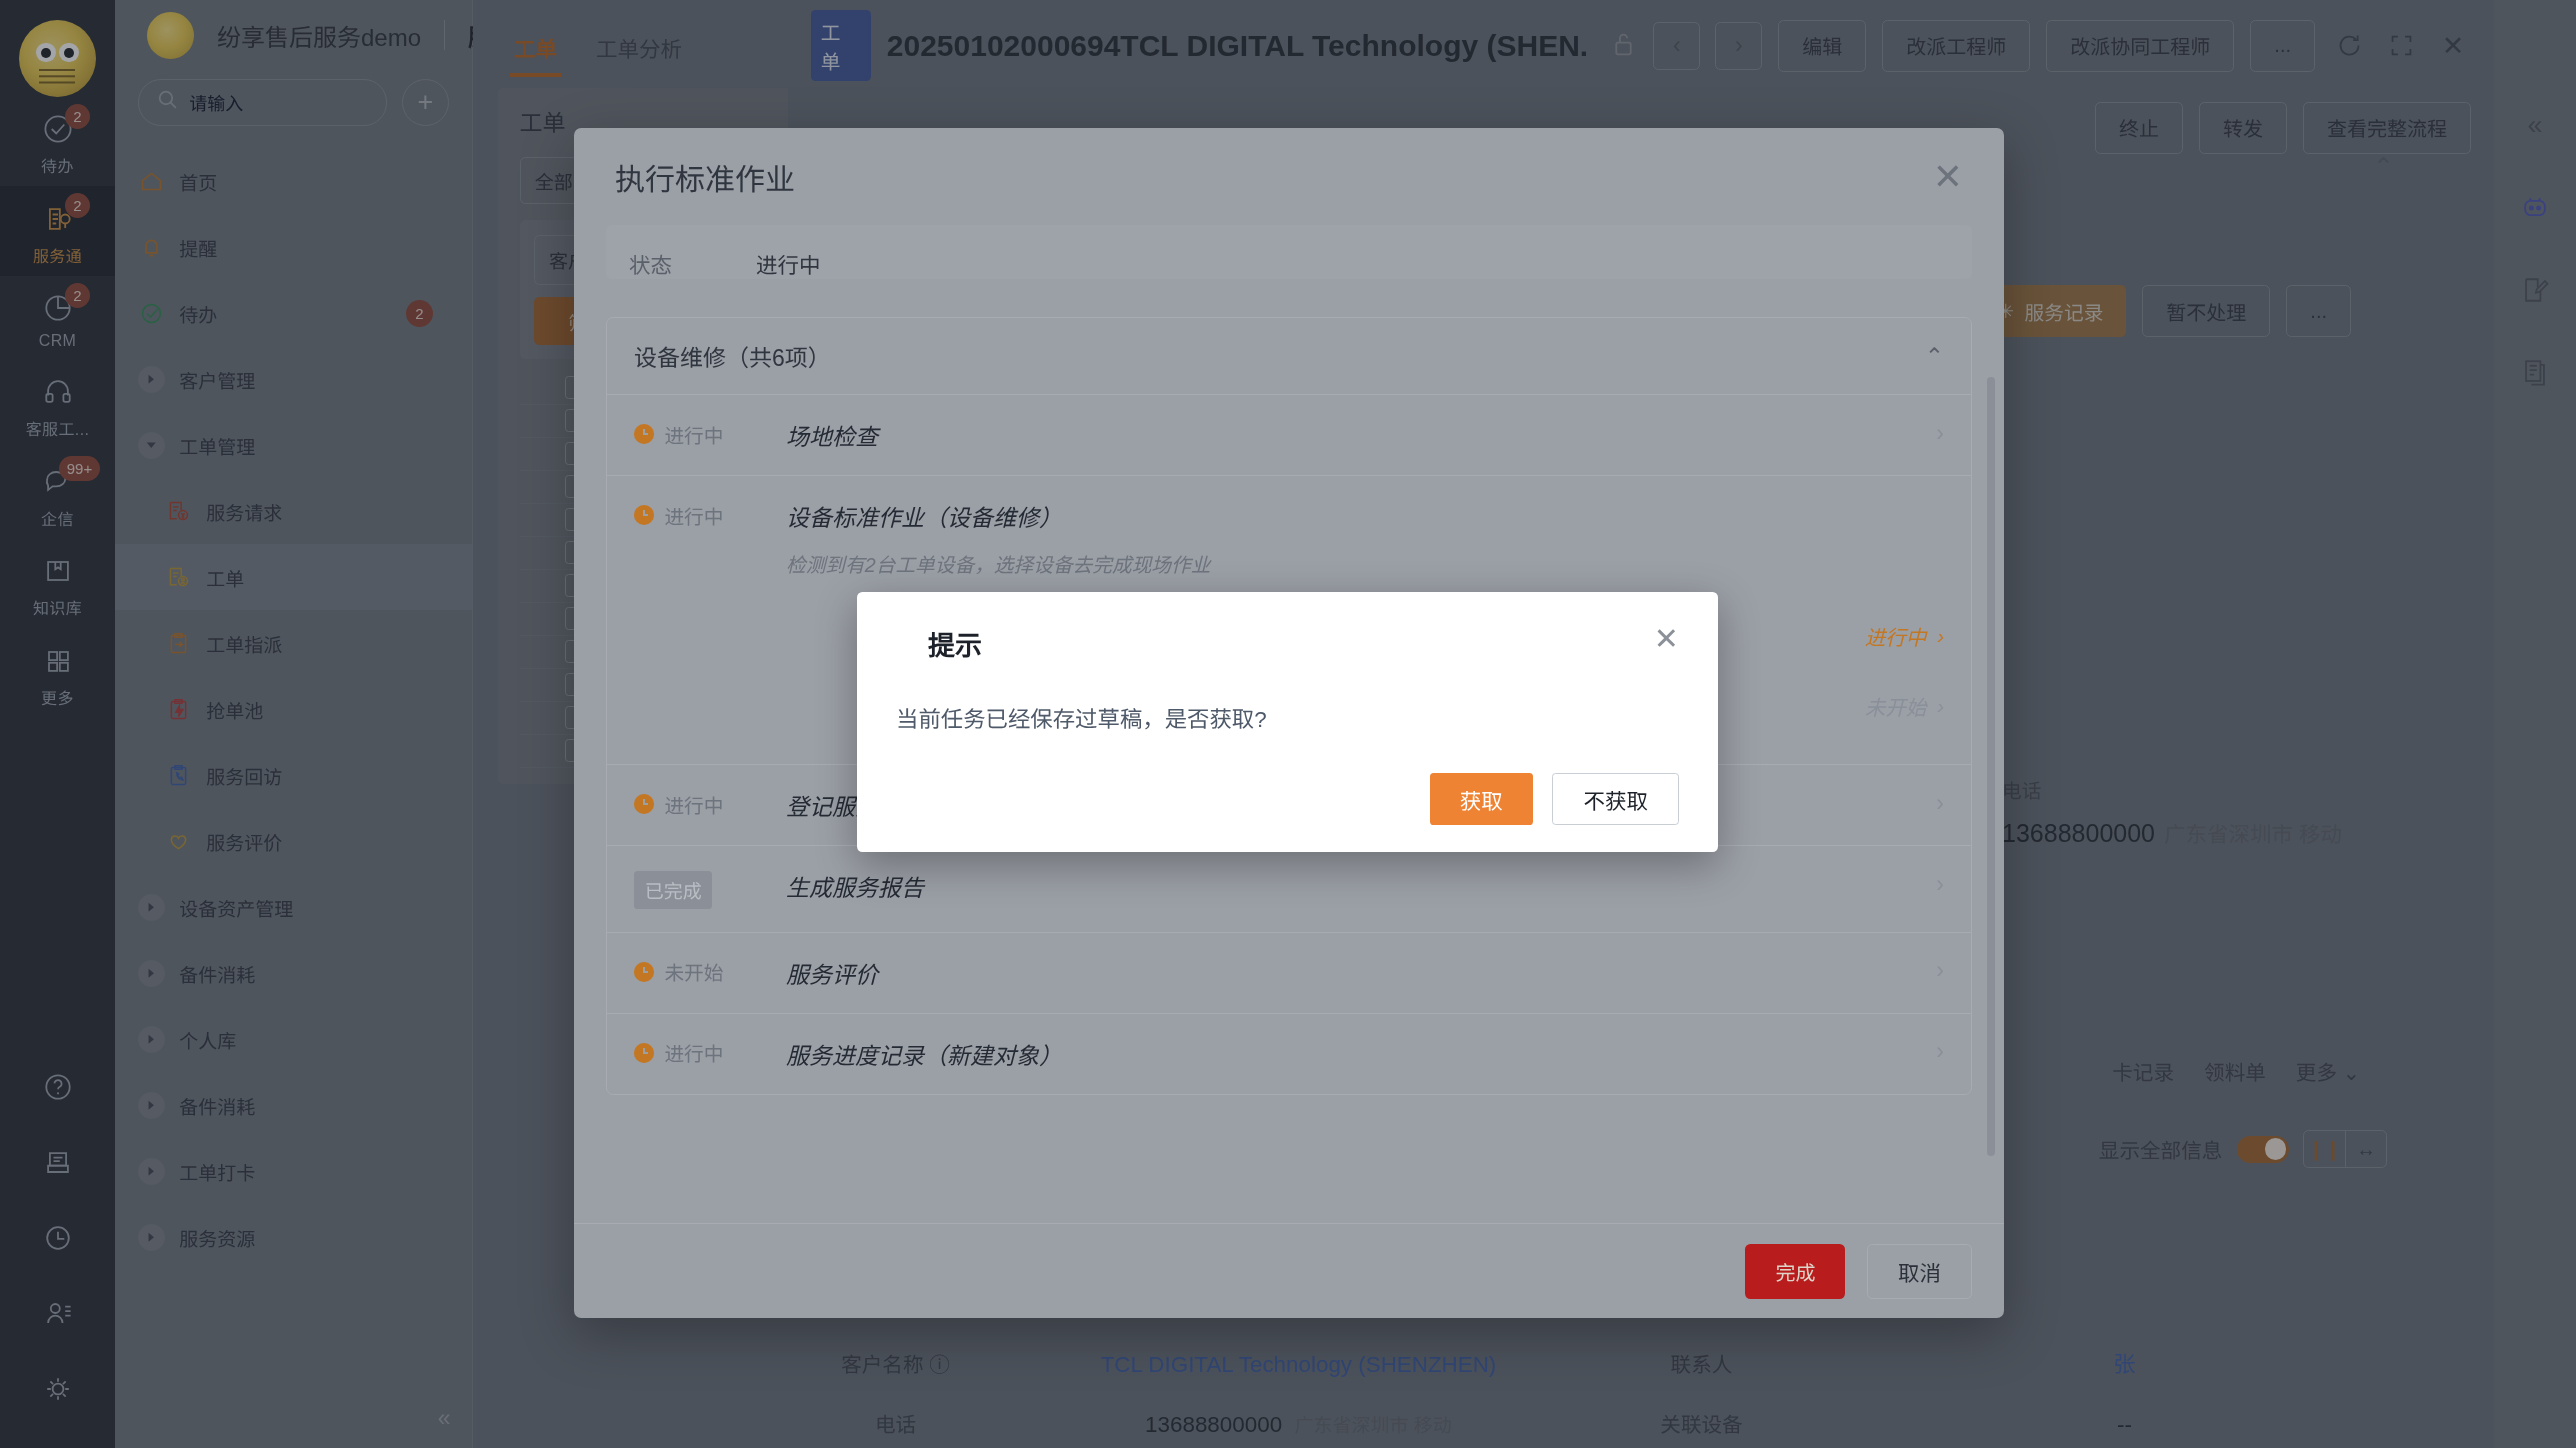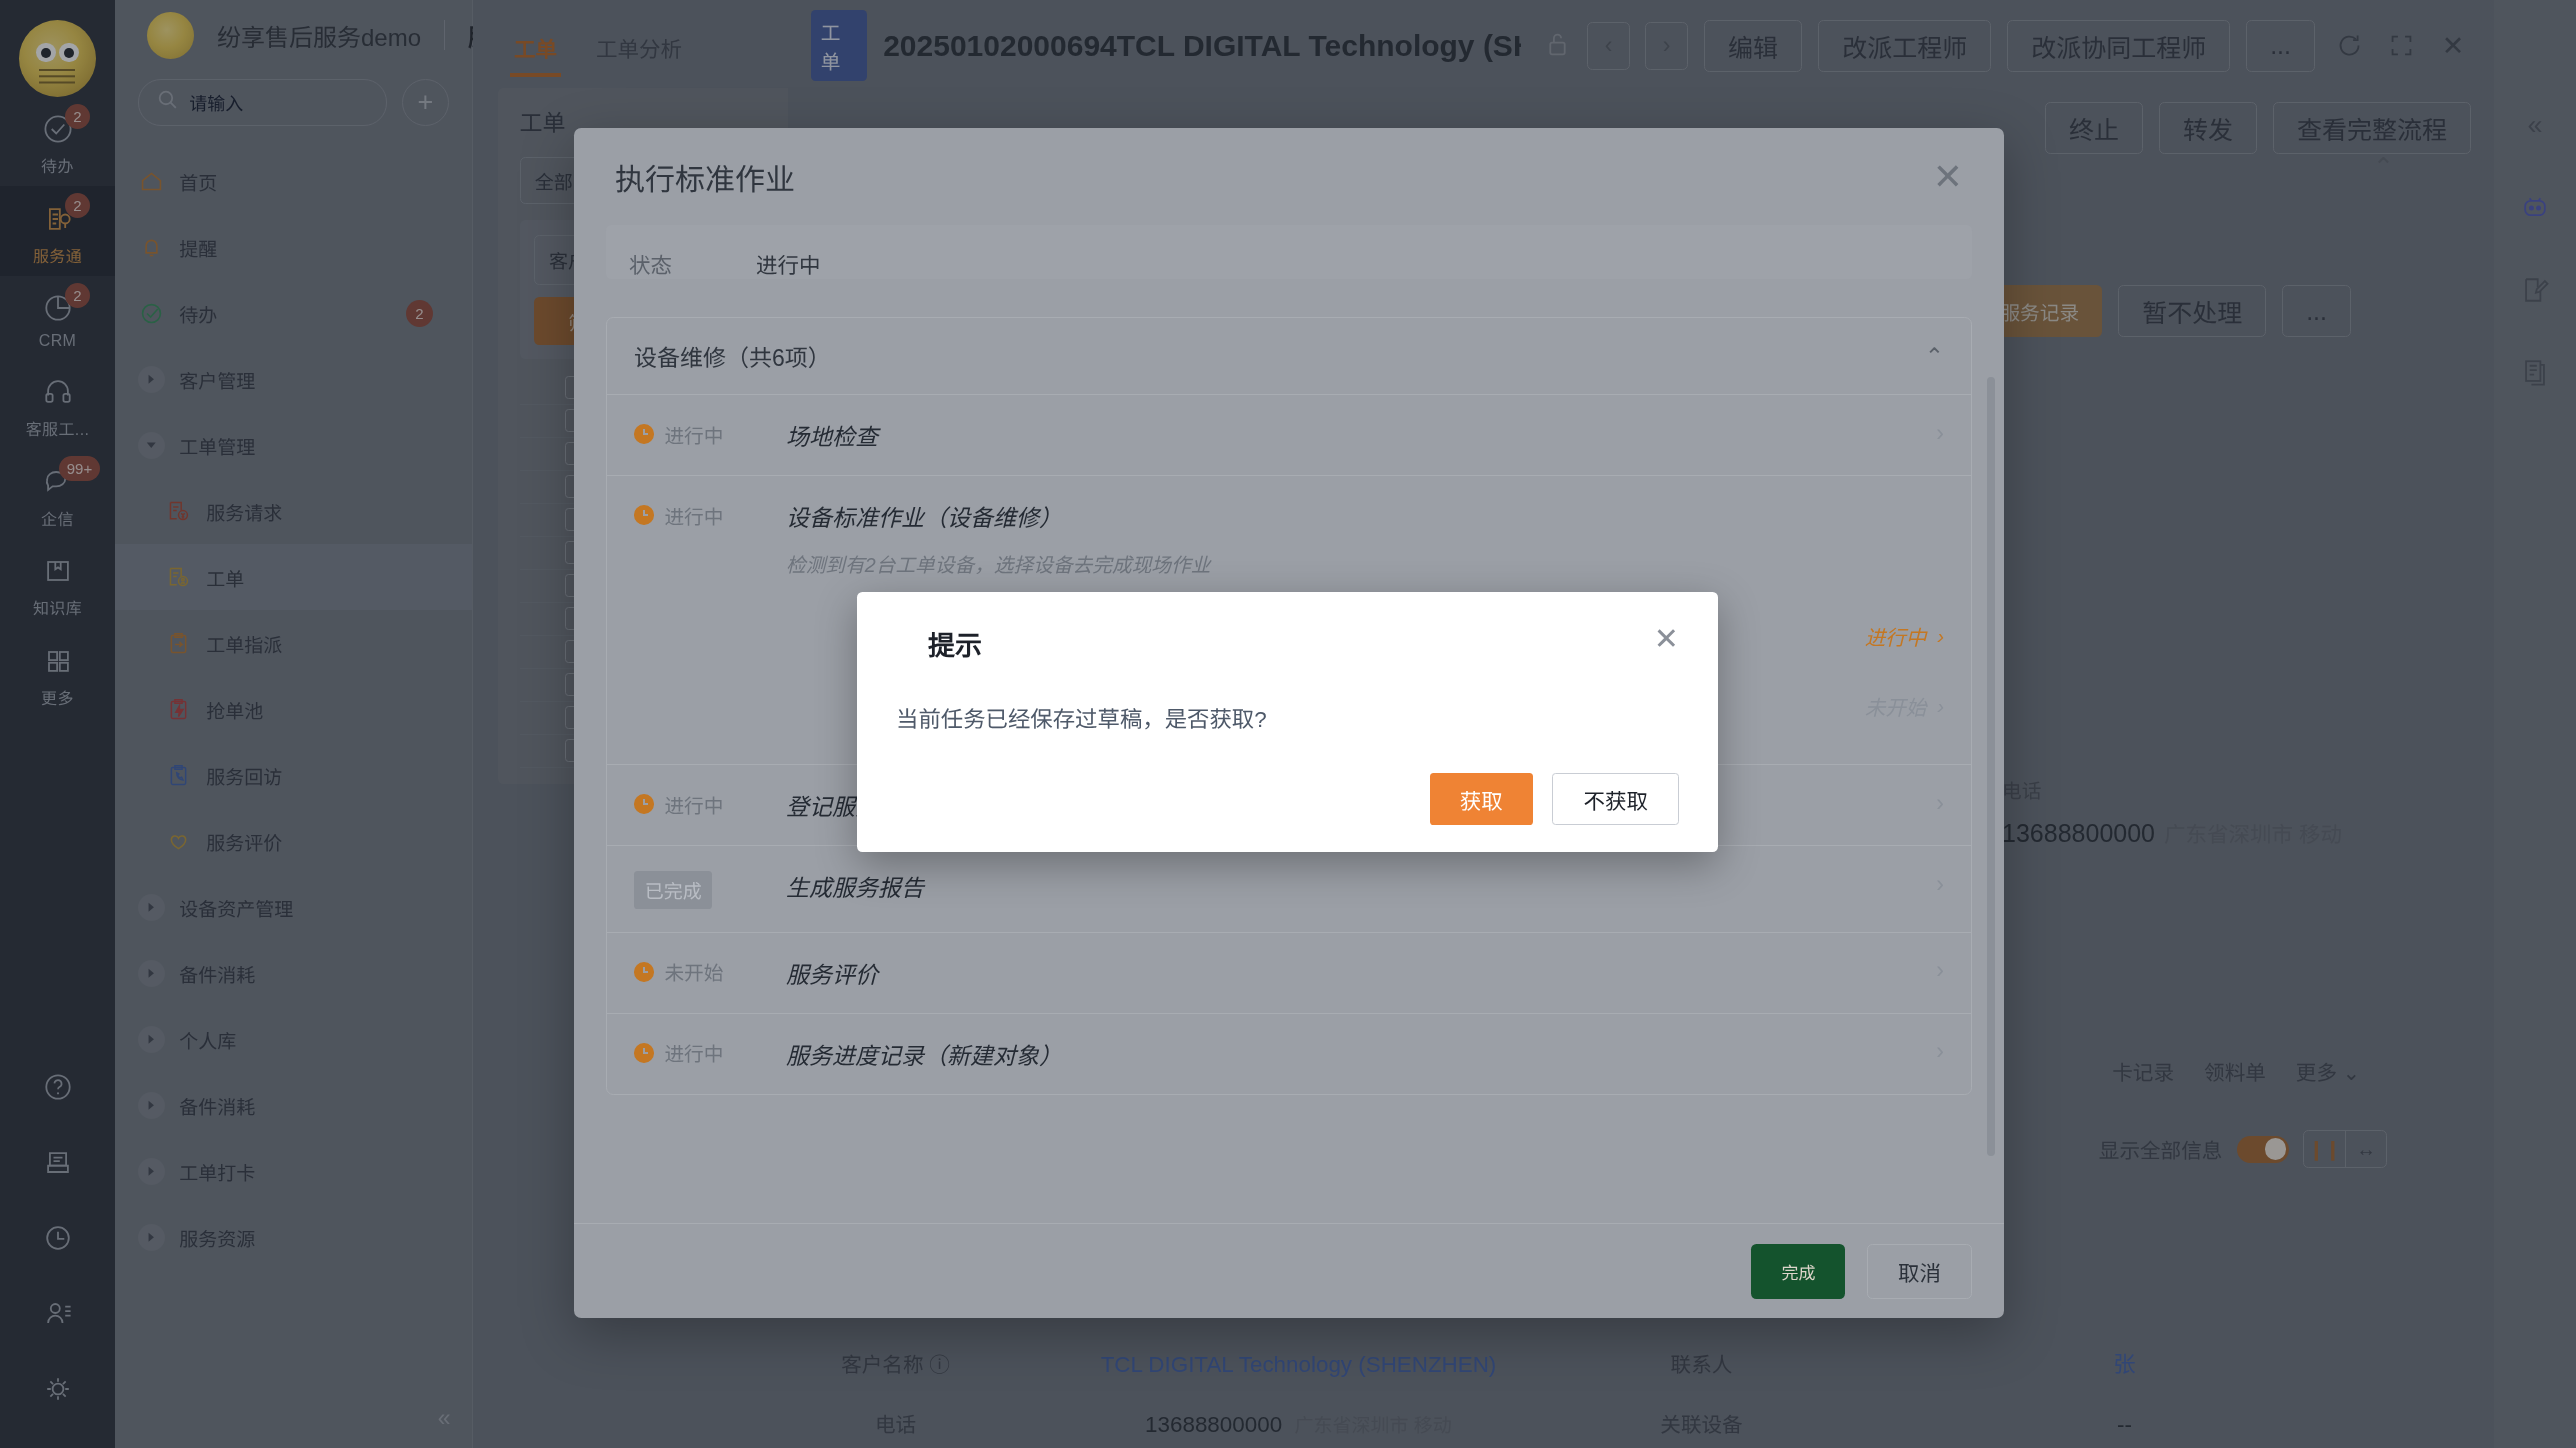--- a/index.html
+++ b/index.html
@@ -101,21 +101,21 @@
 
   
   .detail-panel { position: absolute; left: 788px; top: 0; right: 82px; bottom: 0; background: #6a707a; }
   .detail-head { display: flex; align-items: center; gap: 16px; height: 91px; padding: 0 23px; }
   .wo-chip { background: #3d5599; color: #dfe4f2; font-size: 19.7px; padding: 6.3px 9.8px; border-radius: 4.5px; letter-spacing: 0.9px; }
   .wo-title { font-size: 30px; font-weight: bold; color: #242a33; white-space: nowrap; overflow: hidden; }
   .lock-ico { color: #8d939c; margin-left: 7.2px; }
   .navbtn { width: 48px; height: 48px; border: 0.9px solid #868c95; border-radius: 5.4px; display: flex; align-items: center; justify-content: center; color: #50565f; font-size: 23px; }
   .navbtn + .navbtn { margin-left: -0.9px; }
   .head-actions { margin-left: auto; display: flex; align-items: center; gap: 16px; }
-  .btn-o { border: 0.9px solid #868c95; border-radius: 5.4px; height: 52px; padding: 0 23px; display: flex; align-items: center; color: #2f3540; font-size: 25px; white-space: nowrap; }
+  .btn-o { border: 0.9px solid #868c95; border-radius: 5.4px; height: 52px; padding: 0 23px; display: flex; align-items: center; color: #2f3540; font-size: 20px; white-space: nowrap; }
   .icon-btn { color: #3f4550; font-size: 27px; display:flex; align-items:center; justify-content:center; width: 36px; height: 36px;}
   .detail-sub { display: flex; align-items: center; gap: 16px; padding: 10.7px 23px 0; justify-content: flex-end; }
   .collapse-chev { position: absolute; right: 100px; top: 152px; color: #5c626c; font-size: 25px; }
   .mid-actions { position: absolute; right: 143px; top: 285px; display: flex; align-items: center; gap: 16px; }
   .btn-primary-ghost { background: #9b7243; color: #d6cfc3; border-radius: 5.4px; height: 52px; padding: 0 23px; display: flex; align-items: center; gap: 10.7px; font-size: 19.7px; }
   .phone-block { position: absolute; right: 152px; top: 775px; }
   .phone-label { color: #4a505a; font-size: 19.7px; margin-bottom: 12.5px; }
   .phone-val { font-size: 25px; color: #242a33; }
   .phone-meta { font-size: 21.5px; color: #5d636d; margin-left: 9px; }
   .tabs-mini { position: absolute; right: 134px; top: 1056px; display: flex; gap: 30px; color: #3d434e; font-size: 20.6px; align-items: center; }
@@ -175,21 +175,21 @@
   .task-arrow { color: #8a9099; font-size: 23px; padding-left: 18px; padding-top: 1.8px; }
   .dev-list { margin-top: 23px; }
   .dev-item { display: flex; align-items: center; gap: 21.5px; padding: 9px 0 9px 77px; }
   .dev-thumb { width: 52px; height: 52px; border-radius: 5.4px; background: #a5a9af; display:flex; align-items:center; justify-content:center; flex:none; }
   .dev-thumb svg { width: 30px; height: 30px; display:block; }
   .dev-name { font-size: 21.5px; color: #252b34; font-weight: bold; }
   .dev-state { margin-left: auto; font-size: 20.6px; color: #c47722; display: flex; align-items: center; gap: 10.7px; }
   .dev-state.idle { color: #8a9099; }
   .sop-scroll { position: absolute; right: 9px; top: 152px; width: 8px; height: 779px; border-radius: 4.5px; background: #8b9098; }
   .sop-foot { height: 95px; border-top: 0.9px solid #a8acb2; display: flex; align-items: center; justify-content: flex-end; gap: 21.5px; padding: 0 32px; flex: none; }
-  .btn-done { background: #14532d; color: #ddd5ca; font-size: 17px; height: 55px; padding: 0 30px; border-radius: 5.4px; display: flex; align-items: center; }
+  .btn-done { background: #b91c1c; color: #ddd5ca; font-size: 20px; height: 55px; padding: 0 30px; border-radius: 5.4px; display: flex; align-items: center; }
   .btn-cancel { border: 0.9px solid #a8acb2; color: #2b313a; font-size: 21.5px; height: 55px; padding: 0 30px; border-radius: 5.4px; display: flex; align-items: center; background: #9b9fa6; }
 
   
   .modal-tip {
     position: absolute; left: 857px; top: 592px; width: 861px; height: 260px;
     background: #ffffff; border-radius: 5.4px; box-shadow: 0 12.5px 41px rgba(0,0,0,.30);
     display: flex; flex-direction: column; padding: 32px 39px 27px;
   }
   .tip-head { display: flex; align-items: flex-start; margin-left: 32px; }
   .tip-title { font-size: 27px; font-weight: bold; color: #1d2129; }

